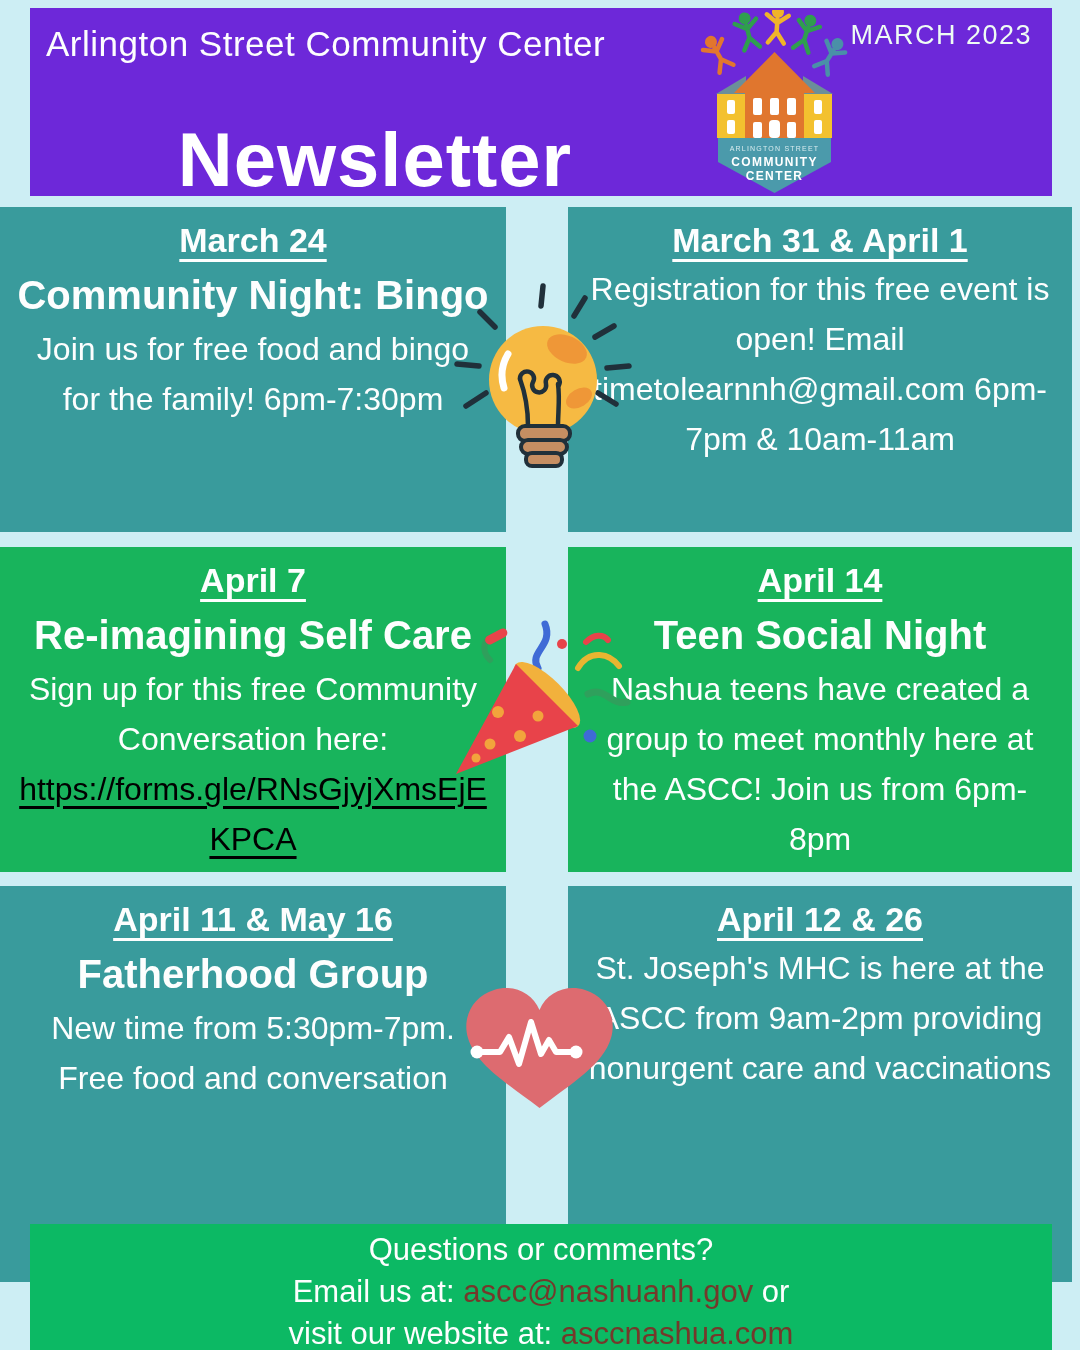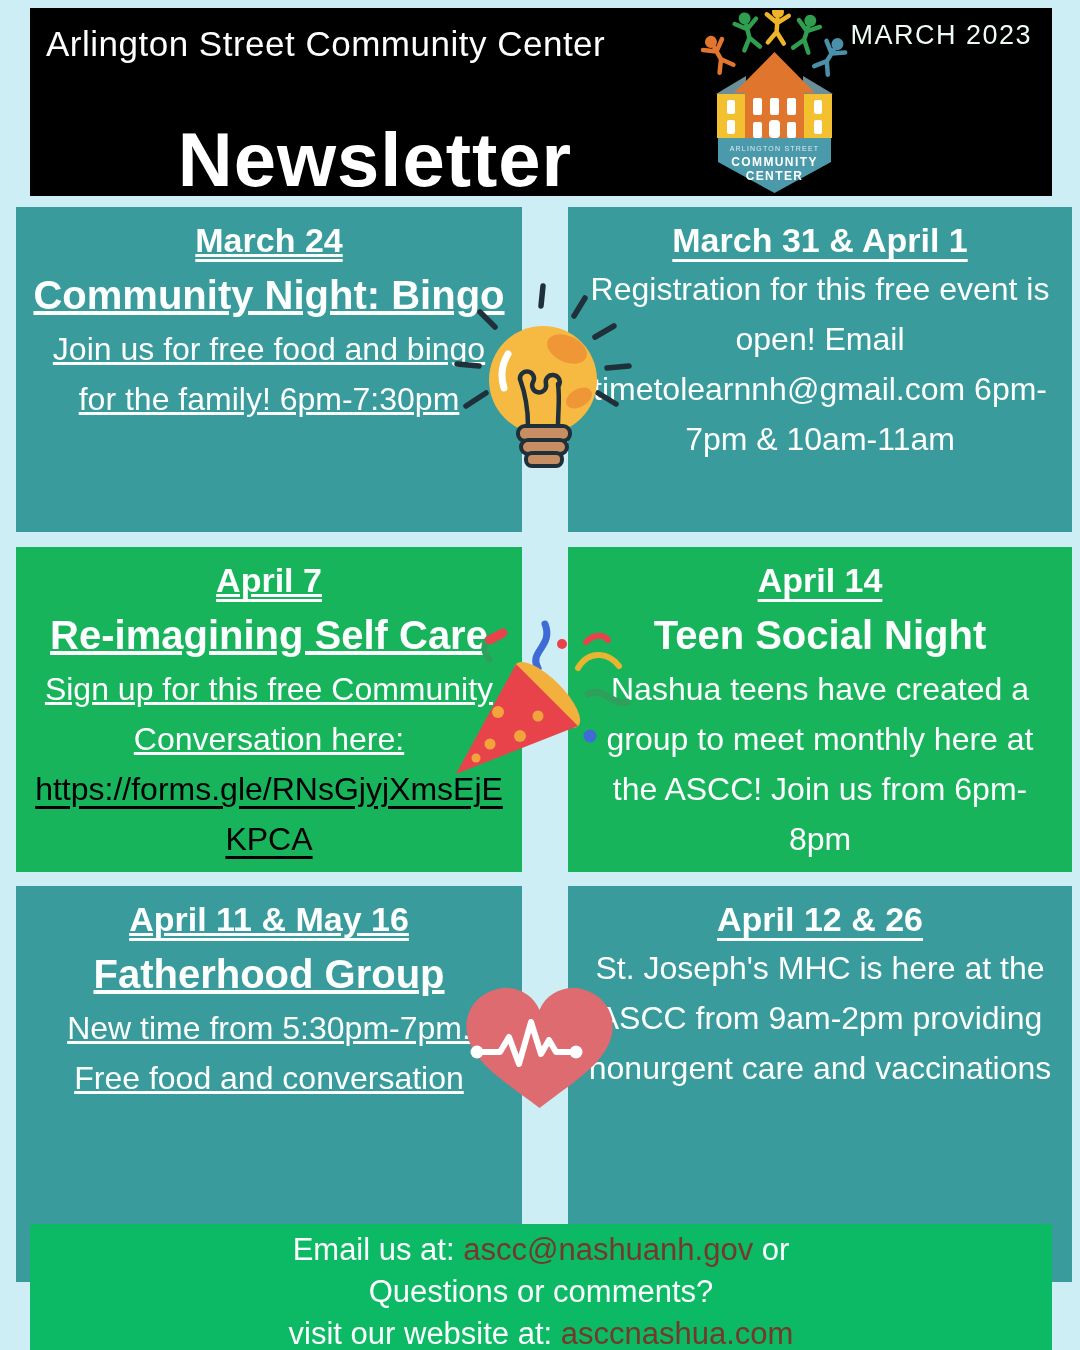--- a/index.html
+++ b/index.html
@@ -9,21 +9,21 @@
     background:#cdeef4;
     overflow:hidden;
     font-family:"Liberation Sans", sans-serif;
     color:#ffffff;
   }
 
   
   .header {
     position:absolute; left:30px; top:8px;
     width:1022px; height:188px;
-    background:#000000;
+    background:#6d28d9;
   }
   .org-title {
     position:absolute; left:16px; top:16px;
     font-size:35px; letter-spacing:0.5px; color:#fdfefe;
   }
   .newsletter-title {
     position:absolute; left:0; top:60px; width:690px;
     text-align:center;
     font-size:76px; font-weight:bold; letter-spacing:1px; color:#ffffff;margin-top:48px;
   }
@@ -36,21 +36,21 @@
   
   .card {
     position:absolute;
     width:506px; height:325px;
     text-align:center; color:#fdfefe;
     overflow:hidden;
   }
   .card.teal  { background:#399b9c; }
   .card.green { background:#18b45c; }
   .card.right { left:568px; width:504px; }
-  .card.left  { left:16px;text-decoration:underline; }
+  .card.left  { left:0; }
   .row1 { top:207px; }
   .row2 { top:547px; }
   .row3 { top:886px; height:396px; }
 
   .card-date {
     margin-top:14px;
     font-size:34px; font-weight:bold;
     text-decoration:underline;
     text-decoration-thickness:3px;
     text-underline-offset:7px;
@@ -239,17 +239,17 @@
 
 <svg class="icon-wrap icon-heart" width="175" height="140" viewBox="0 0 175 140">
   <path d="M87.5 30 C80 12 60 4 42 10 C20 17 10 38 16 58 C24 85 55 103 87.5 128 C120 103 151 85 159 58 C165 38 155 17 133 10 C115 4 95 12 87.5 30 Z" fill="#dd6b70"></path>
   <path d="M25 72 L48 72 L57 57 L67 84 L79 42 L89 74 L97 60 L104 72 L124 72" fill="none" stroke="#ffffff" stroke-width="6" stroke-linecap="round" stroke-linejoin="round"></path>
   <circle cx="25" cy="72" r="6.5" fill="#ffffff"></circle>
   <circle cx="124" cy="72" r="6.5" fill="#ffffff"></circle>
 </svg>
 
 <div class="footer">
   <div class="footer-inner">
+    <div>Questions or comments?</div>
     <div><span>Email us at: </span><span class="link">ascc@nashuanh.gov</span><span> or</span></div>
-    <div>Questions or comments?</div>
     <div><span>visit our website at: </span><span class="link">asccnashua.com</span></div>
   </div>
 </div>
 
 </body></html>

